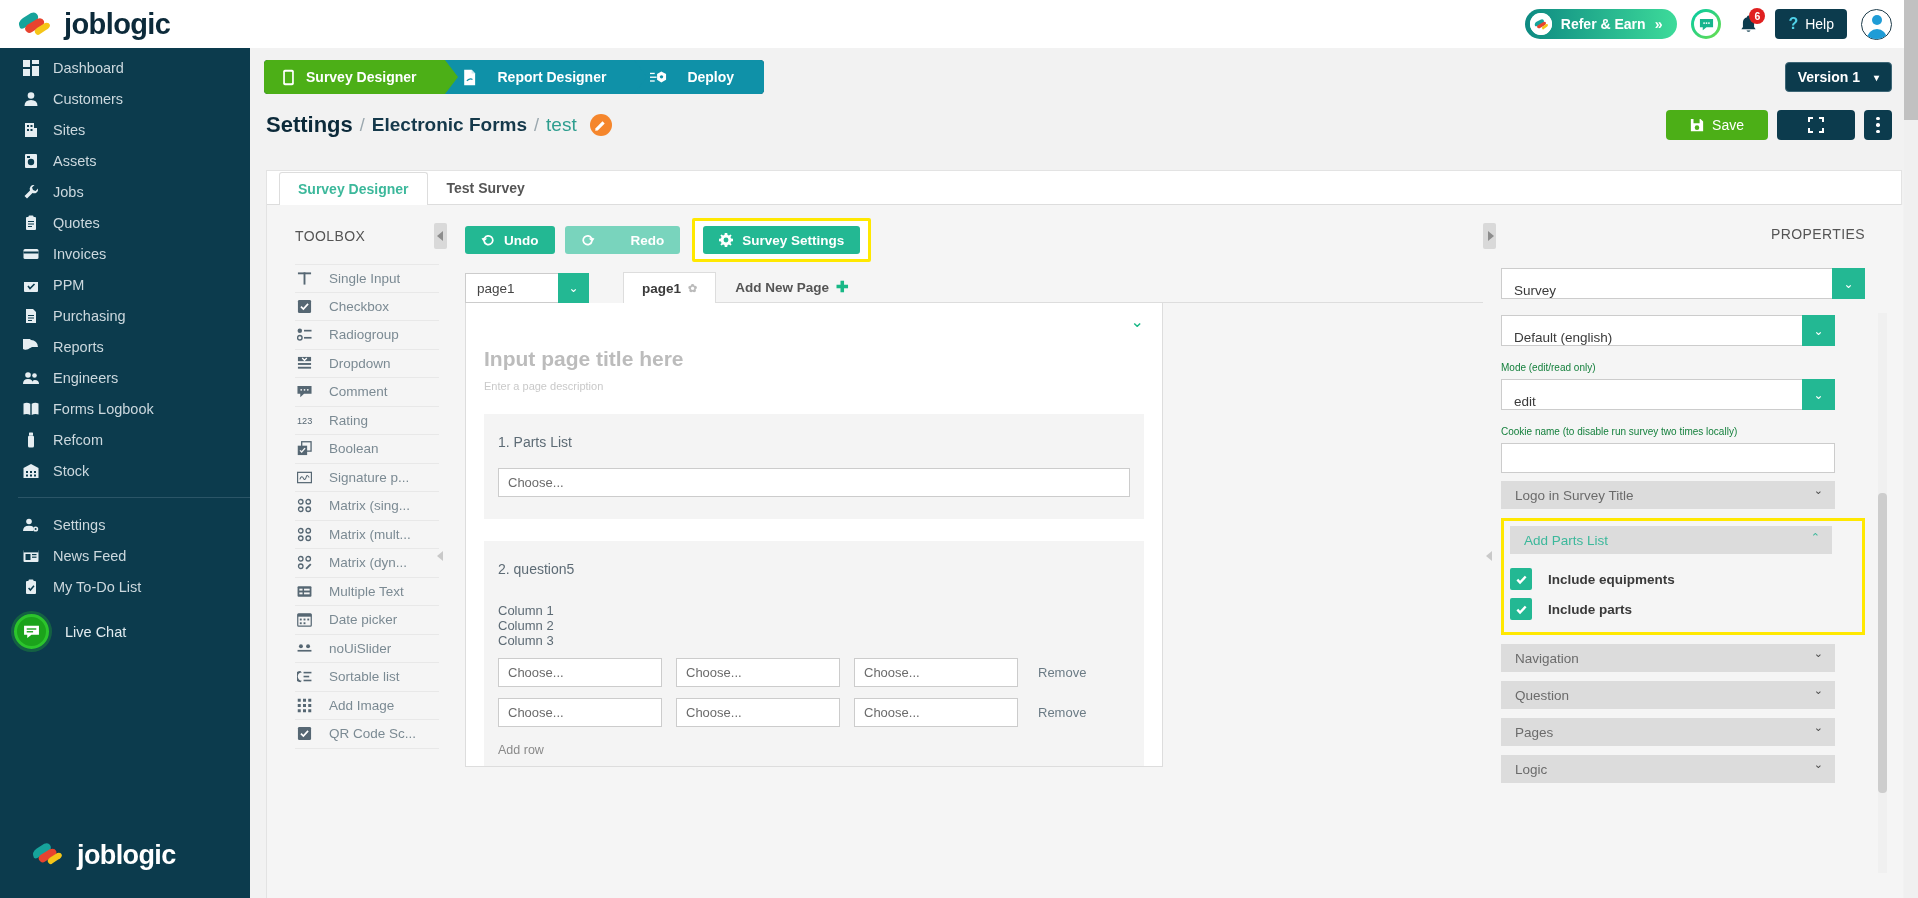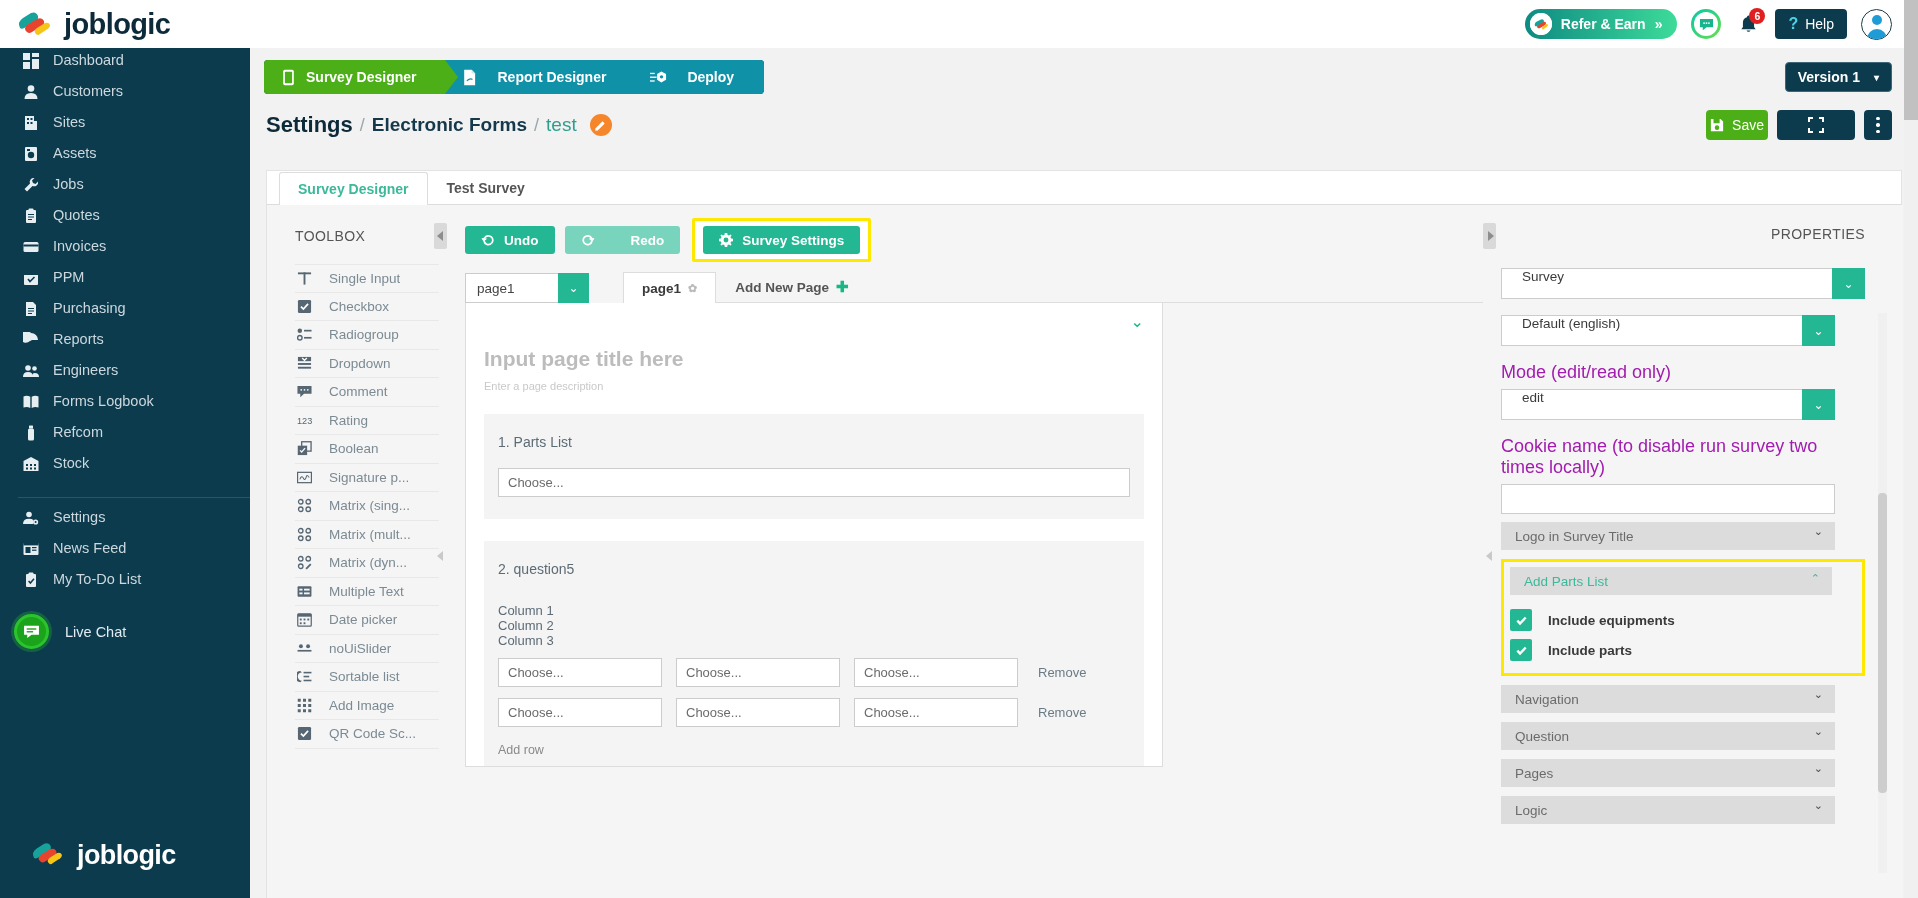--- a/index.html
+++ b/index.html
@@ -19,21 +19,21 @@
     height: 48px; background: #ffffff; display: flex; align-items: center;
     padding-left: 14px; gap: 10px;
   }
   .jl-logo-mark { width: 40px; height: 30px; position: relative; flex: 0 0 auto; }
   .jl-logo-text { font-size: 29px; font-weight: 700; color: #0c2a3a; letter-spacing: -0.6px; }
   #hamburger { margin-left: auto; margin-right: 18px; display: flex; flex-direction: column; gap: 4px; cursor: pointer; }
   #hamburger span { display: block; width: 22px; height: 2.5px; background: #9aa7ae; }
 
   .nav-list { padding-top: 4px; }
   .nav-item {
-    display: flex; align-items: flex-start; height: 31px; padding: 0 18px 0 22px;
+    display: flex; align-items: center; height: 31px; padding: 0 18px 0 22px;
     font-size: 14.5px; color: #ccd8de; cursor: pointer; gap: 14px;
   }
   .nav-icon { width: 17px; height: 17px; flex: 0 0 17px; display: flex; align-items: center; justify-content: center; color: #e6eef2; }
   .nav-icon svg { width: 16px; height: 16px; fill: currentColor; }
   .nav-label { flex: 1 1 auto; white-space: nowrap; }
   .nav-caret { font-size: 11px; color: #b5c4cc; }
   .nav-sep { height: 1px; background: #2b5567; margin: 11px 22px 11px 18px; }
 
   .livechat-row { display: flex; align-items: center; gap: 16px; padding: 12px 0 0 14px; cursor: pointer; }
   .lc-bubble {
@@ -124,21 +124,21 @@
   .bc-mid { font-weight: 700; color: #15394b; font-size: 19px; }
   .bc-last { color: #2f9e8f; font-weight: 400; font-size: 19px; }
   #edit-pencil {
     width: 22px; height: 22px; border-radius: 50%; background: #f5862c;
     display: flex; align-items: center; justify-content: center; margin-left: 6px; cursor: pointer;
   }
   #edit-pencil svg { width: 11px; height: 11px; fill: #fff; }
   #head-actions { margin-left: auto; display: flex; align-items: center; gap: 9px; }
   #save-btn {
     height: 30px; background: #4caf17; color: #fff; border-radius: 4px; border: none;
-    display: flex; align-items: center; gap: 8px; padding: 0 4px; font-size: 14px; cursor: pointer;
+    display: flex; align-items: center; gap: 8px; padding: 0 24px; font-size: 14px; cursor: pointer;
     font-family: inherit;
   }
   #save-btn svg { width: 14px; height: 14px; fill: #fff; }
   #expand-btn {
     width: 78px; height: 30px; background: #0c3b4d; border-radius: 4px;
     display: flex; align-items: center; justify-content: center; cursor: pointer;
   }
   #expand-btn svg { width: 16px; height: 16px; fill: none; stroke: #fff; stroke-width: 2; }
   #kebab-btn {
     width: 28px; height: 30px; background: #0c3b4d; border-radius: 4px;
@@ -236,26 +236,26 @@
   .mx-cell { width: 178px; }
   .mx-cell .q-select { width: 164px; }
   .mx-remove { font-size: 13px; color: #6b7b85; cursor: pointer; margin-left: 6px; }
   .addrow { font-size: 12.5px; color: #8a8a8a; margin-top: 16px; cursor: pointer; }
 
   
   #props { width: 420px; flex: 0 0 420px; position: relative; padding-top: 21px; }
   #props-title { font-size: 14px; color: #555; letter-spacing: 0.4px; text-align: right; padding-right: 38px; }
   .props-body { margin-top: 26px; padding: 0 38px 0 18px; }
   .p-select {
-    height: 31px; border: 1px solid #ccc; background: #fff; display: flex; align-items: flex-start;
-    font-size: 13.5px; color: #3a3a3a; padding-left: 20px; position: relative; cursor: pointer; margin-bottom: 16px;
+    height: 31px; border: 1px solid #ccc; background: #fff; display: flex; align-items: flex-end;
+    font-size: 13.5px; color: #3a3a3a; padding-left: 12px; position: relative; cursor: pointer; margin-bottom: 16px;
   }
   .p-select .pc { position: absolute; right: -1px; top: -1px; width: 33px; height: 31px; background: #23b893; display: flex; align-items: center; justify-content: center; color: #fff; font-size: 12px; }
   .p-select.narrow { margin-right: 30px; }
-  .p-label { font-size: 18px; color: #a21caf; margin-bottom: 6px; }
+  .p-label { font-size: 10px; color: #15803d; margin-bottom: 6px; }
   .p-input { height: 30px; border: 1px solid #ccc; background: #fff; margin-right: 30px; margin-bottom: 8px; width: calc(100% - 30px); font-family: inherit; font-size: 13px; padding: 0 8px; }
   .p-accordion {
     height: 28px; background: #dcdcdc; display: flex; align-items: center; font-size: 13.5px;
     color: #6b6b6b; padding-left: 14px; margin-right: 30px; margin-bottom: 9px; position: relative; cursor: pointer;
   }
   .p-accordion .ac { position: absolute; right: 12px; top: 3px; font-size: 11px; color: #4a4a4a; }
   .p-accordion.open { color: #3cb89b; }
   .p-accordion.open .ac { color: #3cb89b; }
   #parts-highlight { border: 3px solid #ffe800; background: #f5f5f5; padding: 5px 3px 8px 3px; margin: 3px 0 9px 0; margin-right: 0; }
   #parts-highlight .p-accordion { margin-bottom: 10px; margin-right: 27px; margin-left: 3px; }

